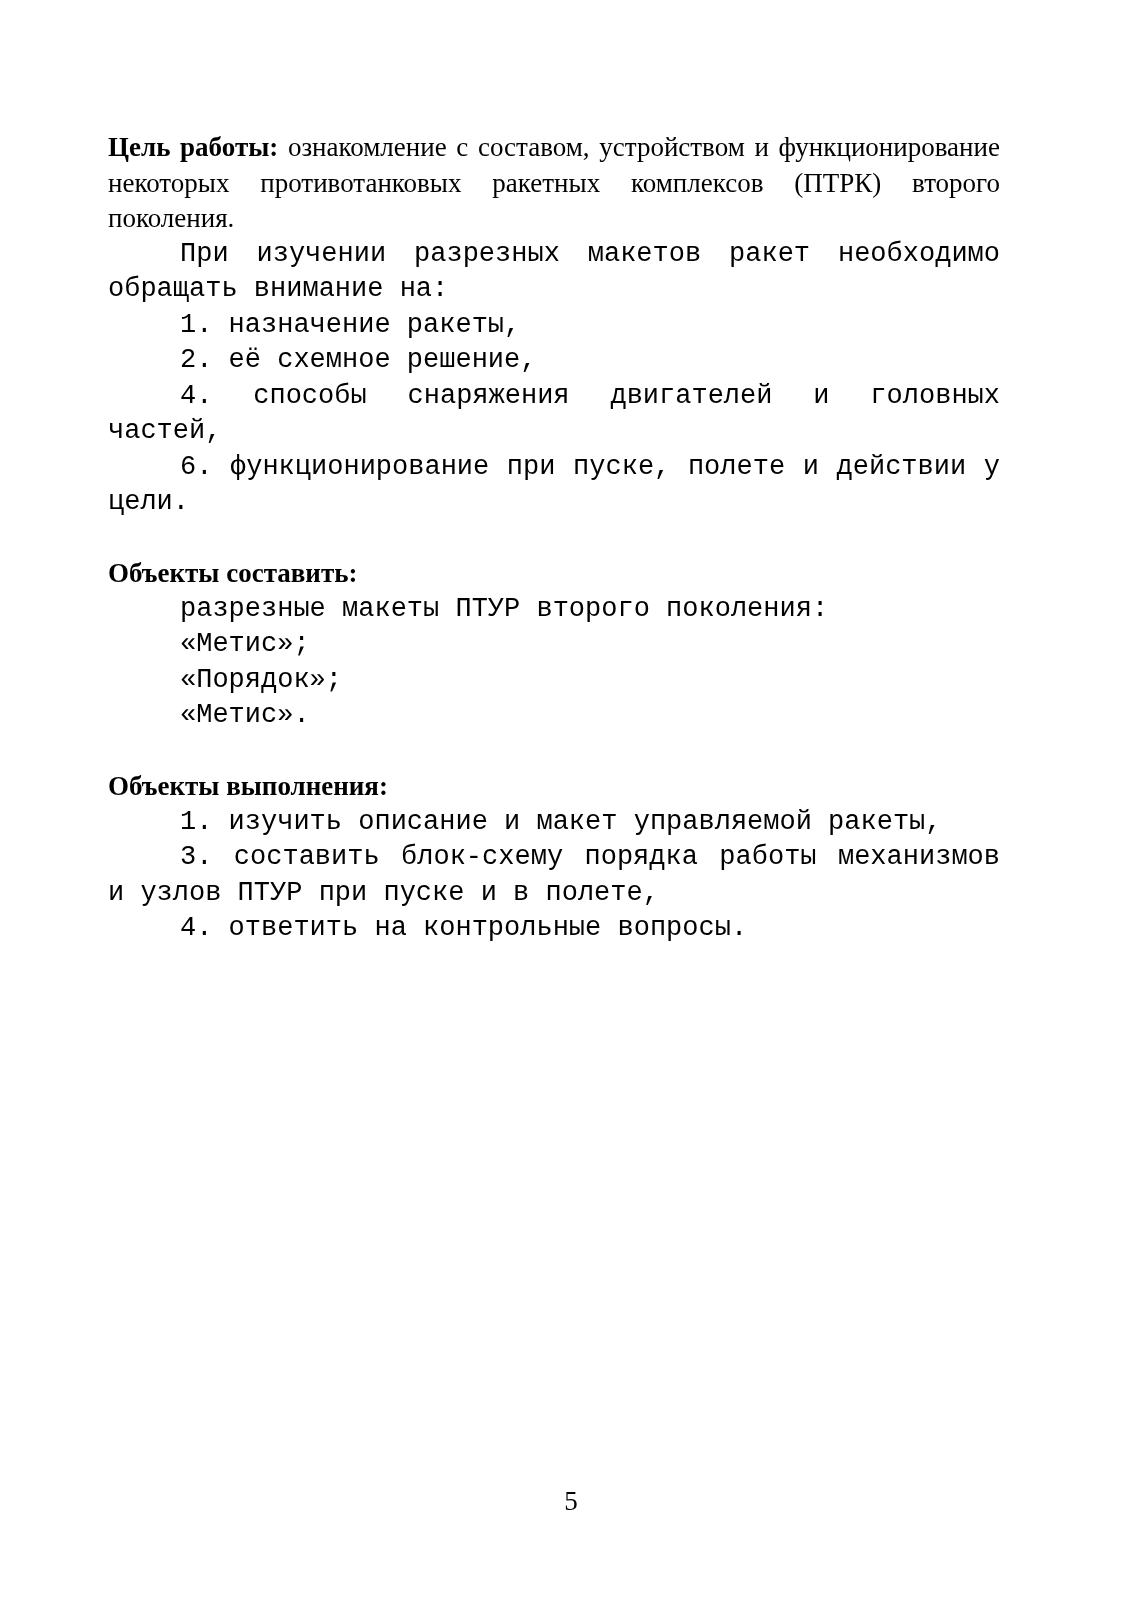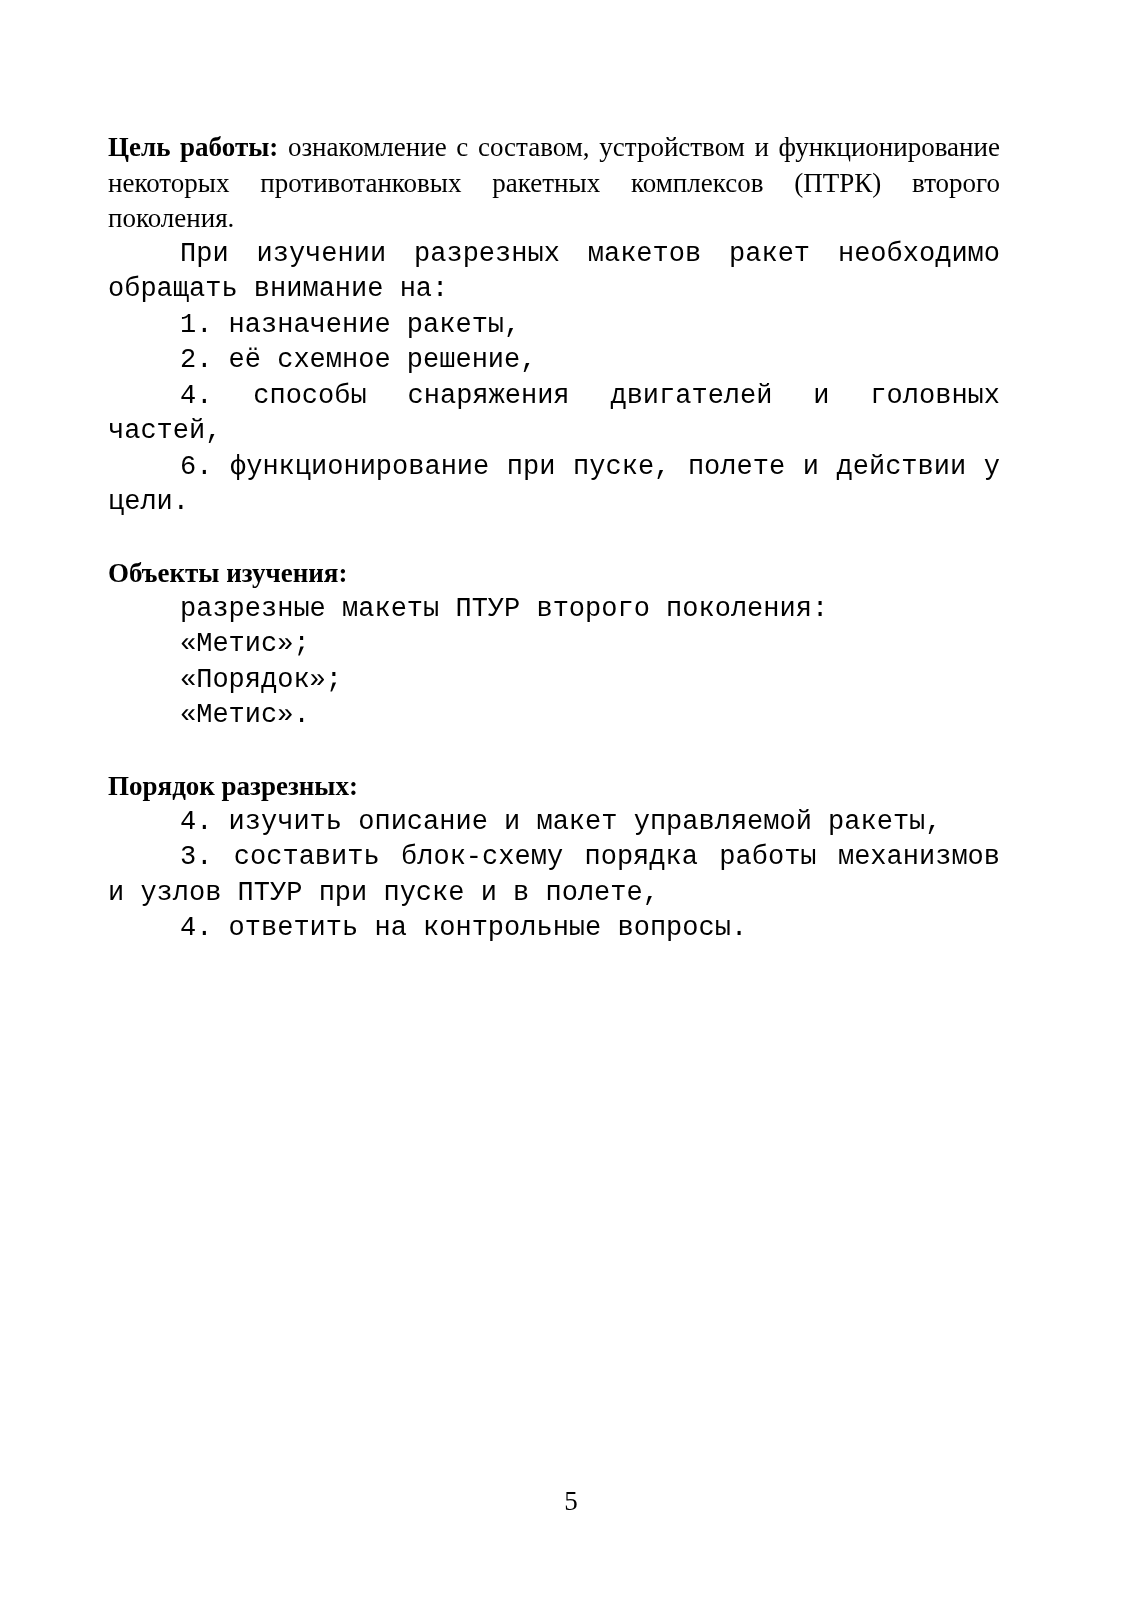--- a/index.html
+++ b/index.html
@@ -48,28 +48,28 @@
 
   <p class="para"><span class="bold">Цель работы:</span> <span>ознакомление с составом, устройством и функционирование некоторых противотанковых ракетных комплексов (ПТРК) второго поколения.</span></p>
 
   <p class="para indent">При изучении разрезных макетов ракет необходимо обращать внимание на:</p>
 
   <p class="para indent">1. назначение ракеты,</p>
   <p class="para indent">2. её схемное решение,</p>
   <p class="para indent">4. способы снаряжения двигателей и головных частей,</p>
   <p class="para indent">6. функционирование при пуске, полете и действии у цели.</p>
 
-  <p class="para heading">Объекты изучения:</p>
+  <p class="para heading">Объекты составить:</p>
 
   <p class="para indent">разрезные макеты ПТУР второго поколения:</p>
   <p class="para indent">«Метис»;</p>
   <p class="para indent">«Порядок»;</p>
   <p class="para indent">«Метис».</p>
 
-  <p class="para heading">Порядок разрезных:</p>
+  <p class="para heading">Объекты выполнения:</p>
 
-  <p class="para indent">4. изучить описание и макет управляемой ракеты,</p>
+  <p class="para indent">1. изучить описание и макет управляемой ракеты,</p>
   <p class="para indent">3. составить блок-схему порядка работы механизмов и узлов ПТУР при пуске и в полете,</p>
   <p class="para indent">4. ответить на контрольные вопросы.</p>
 
 </div>
 
 <div class="footer">5</div>
 
 </body></html>

